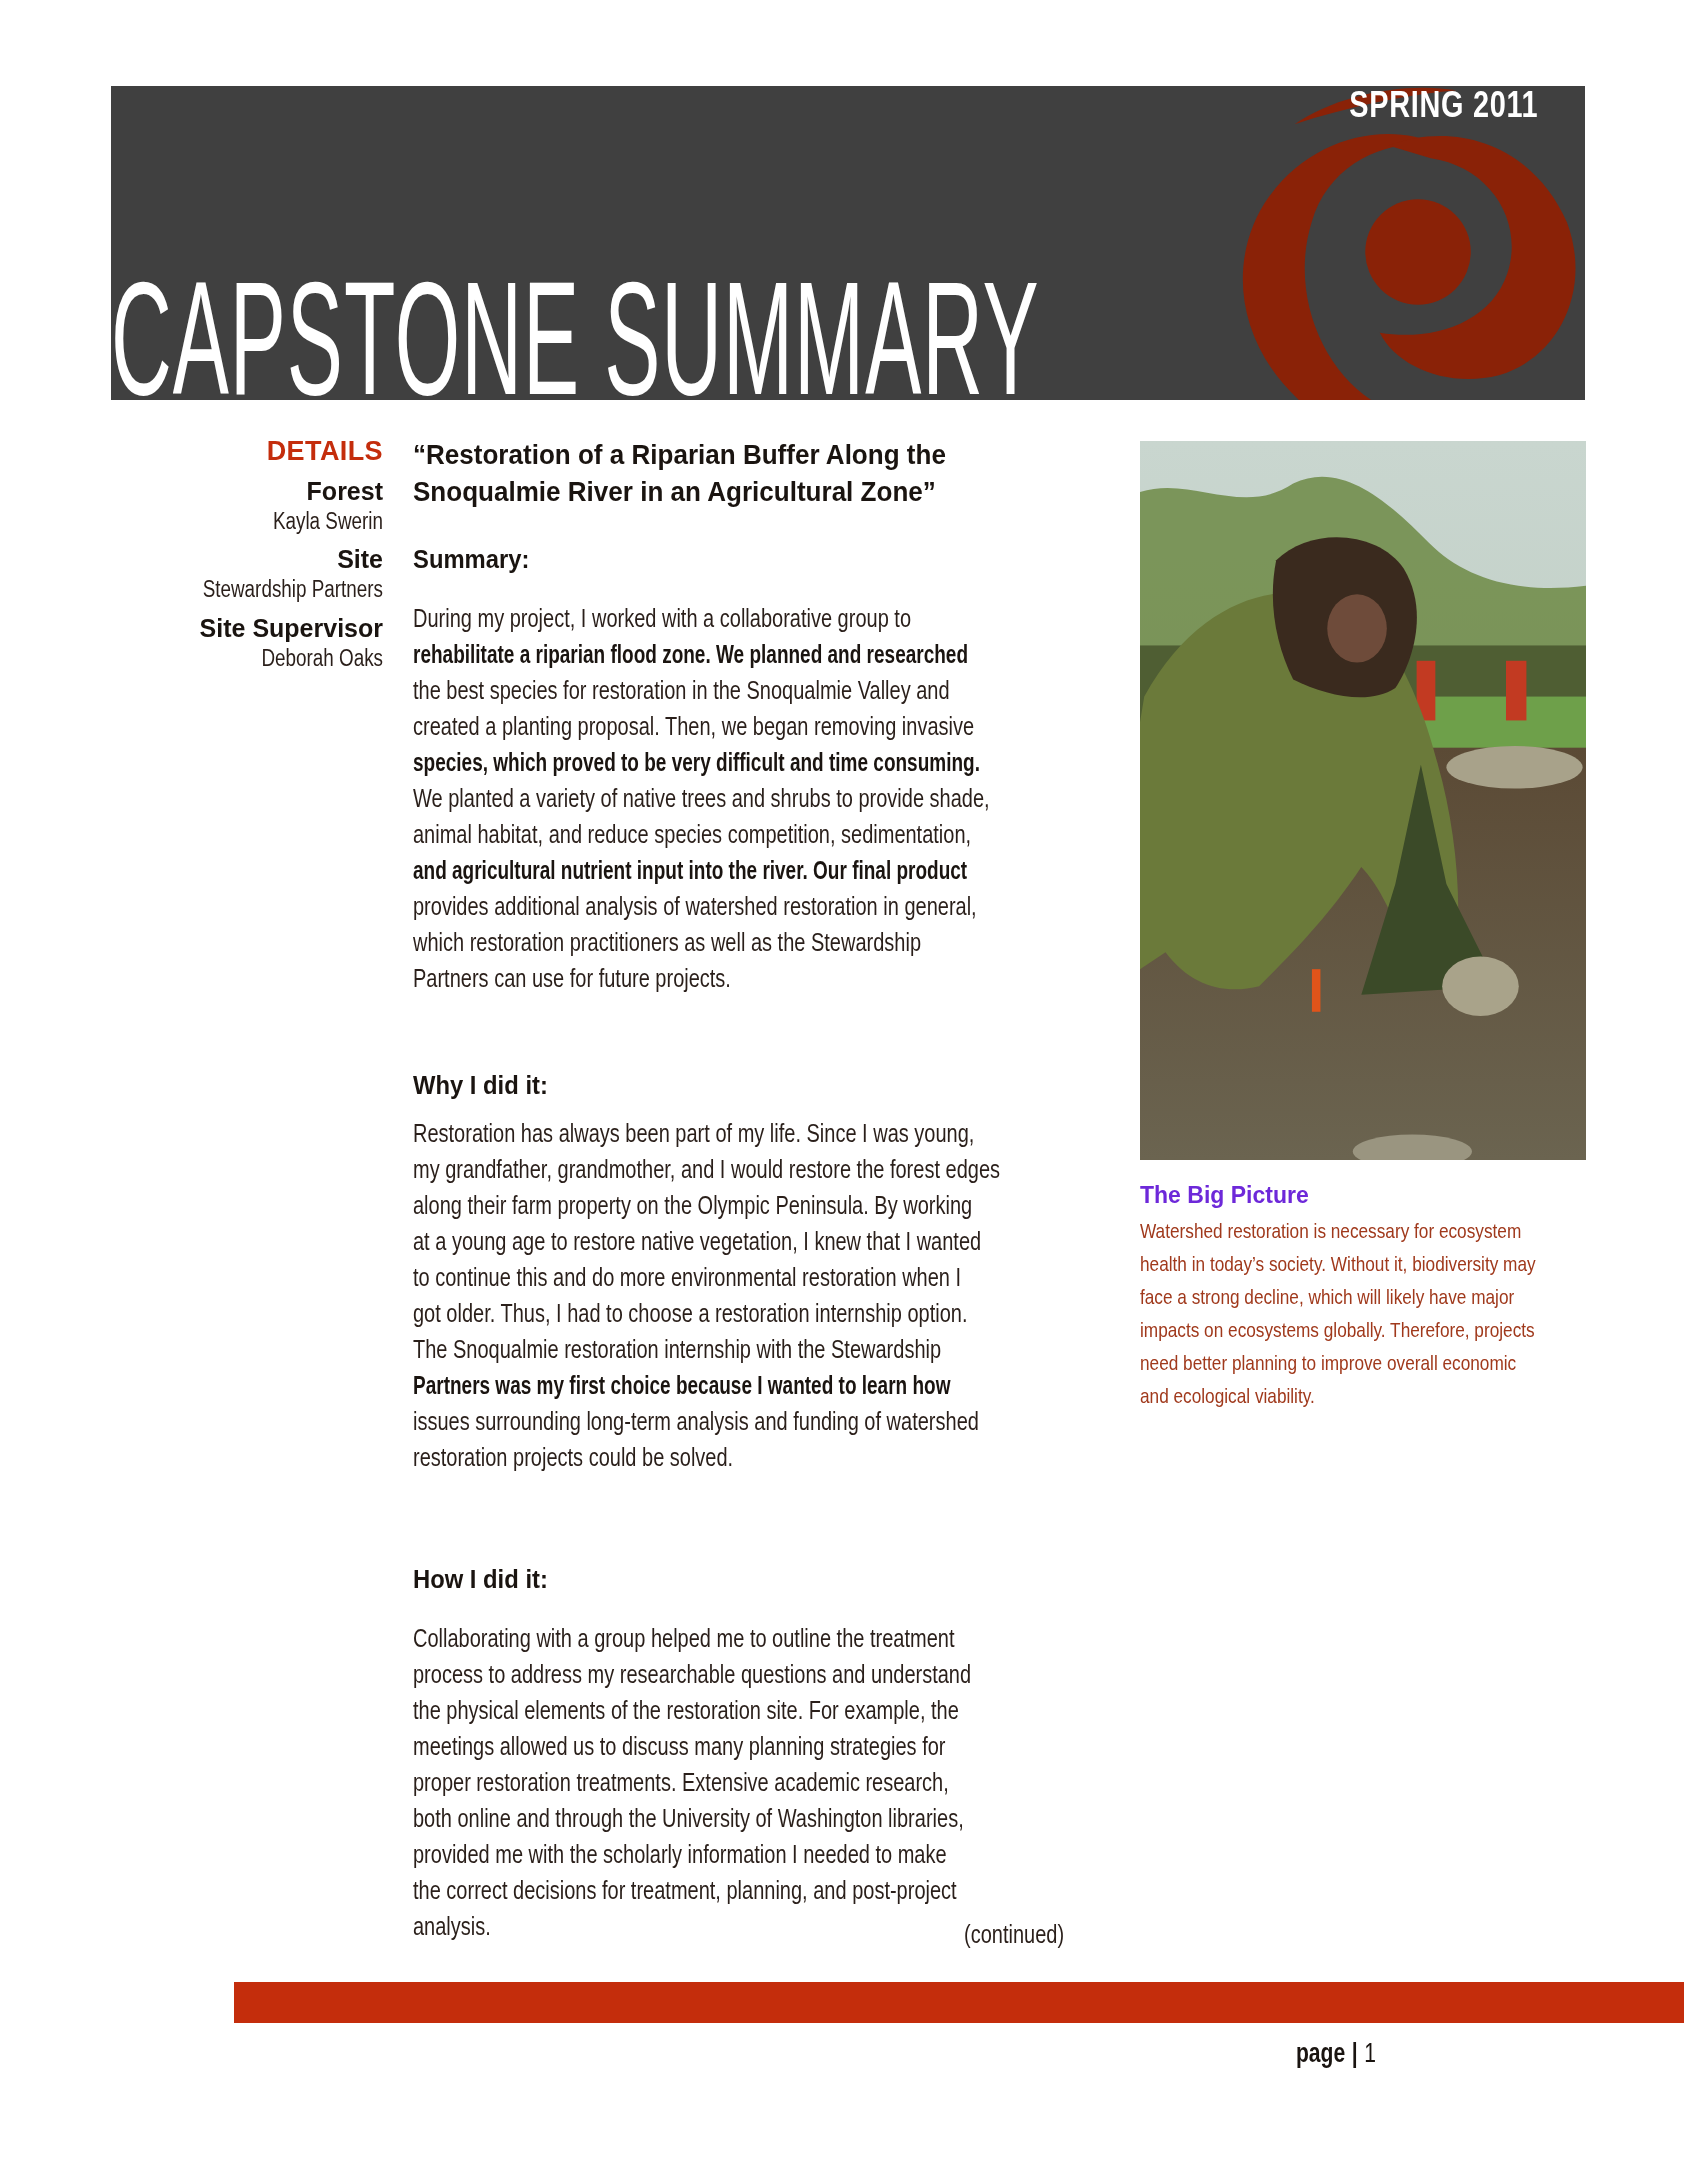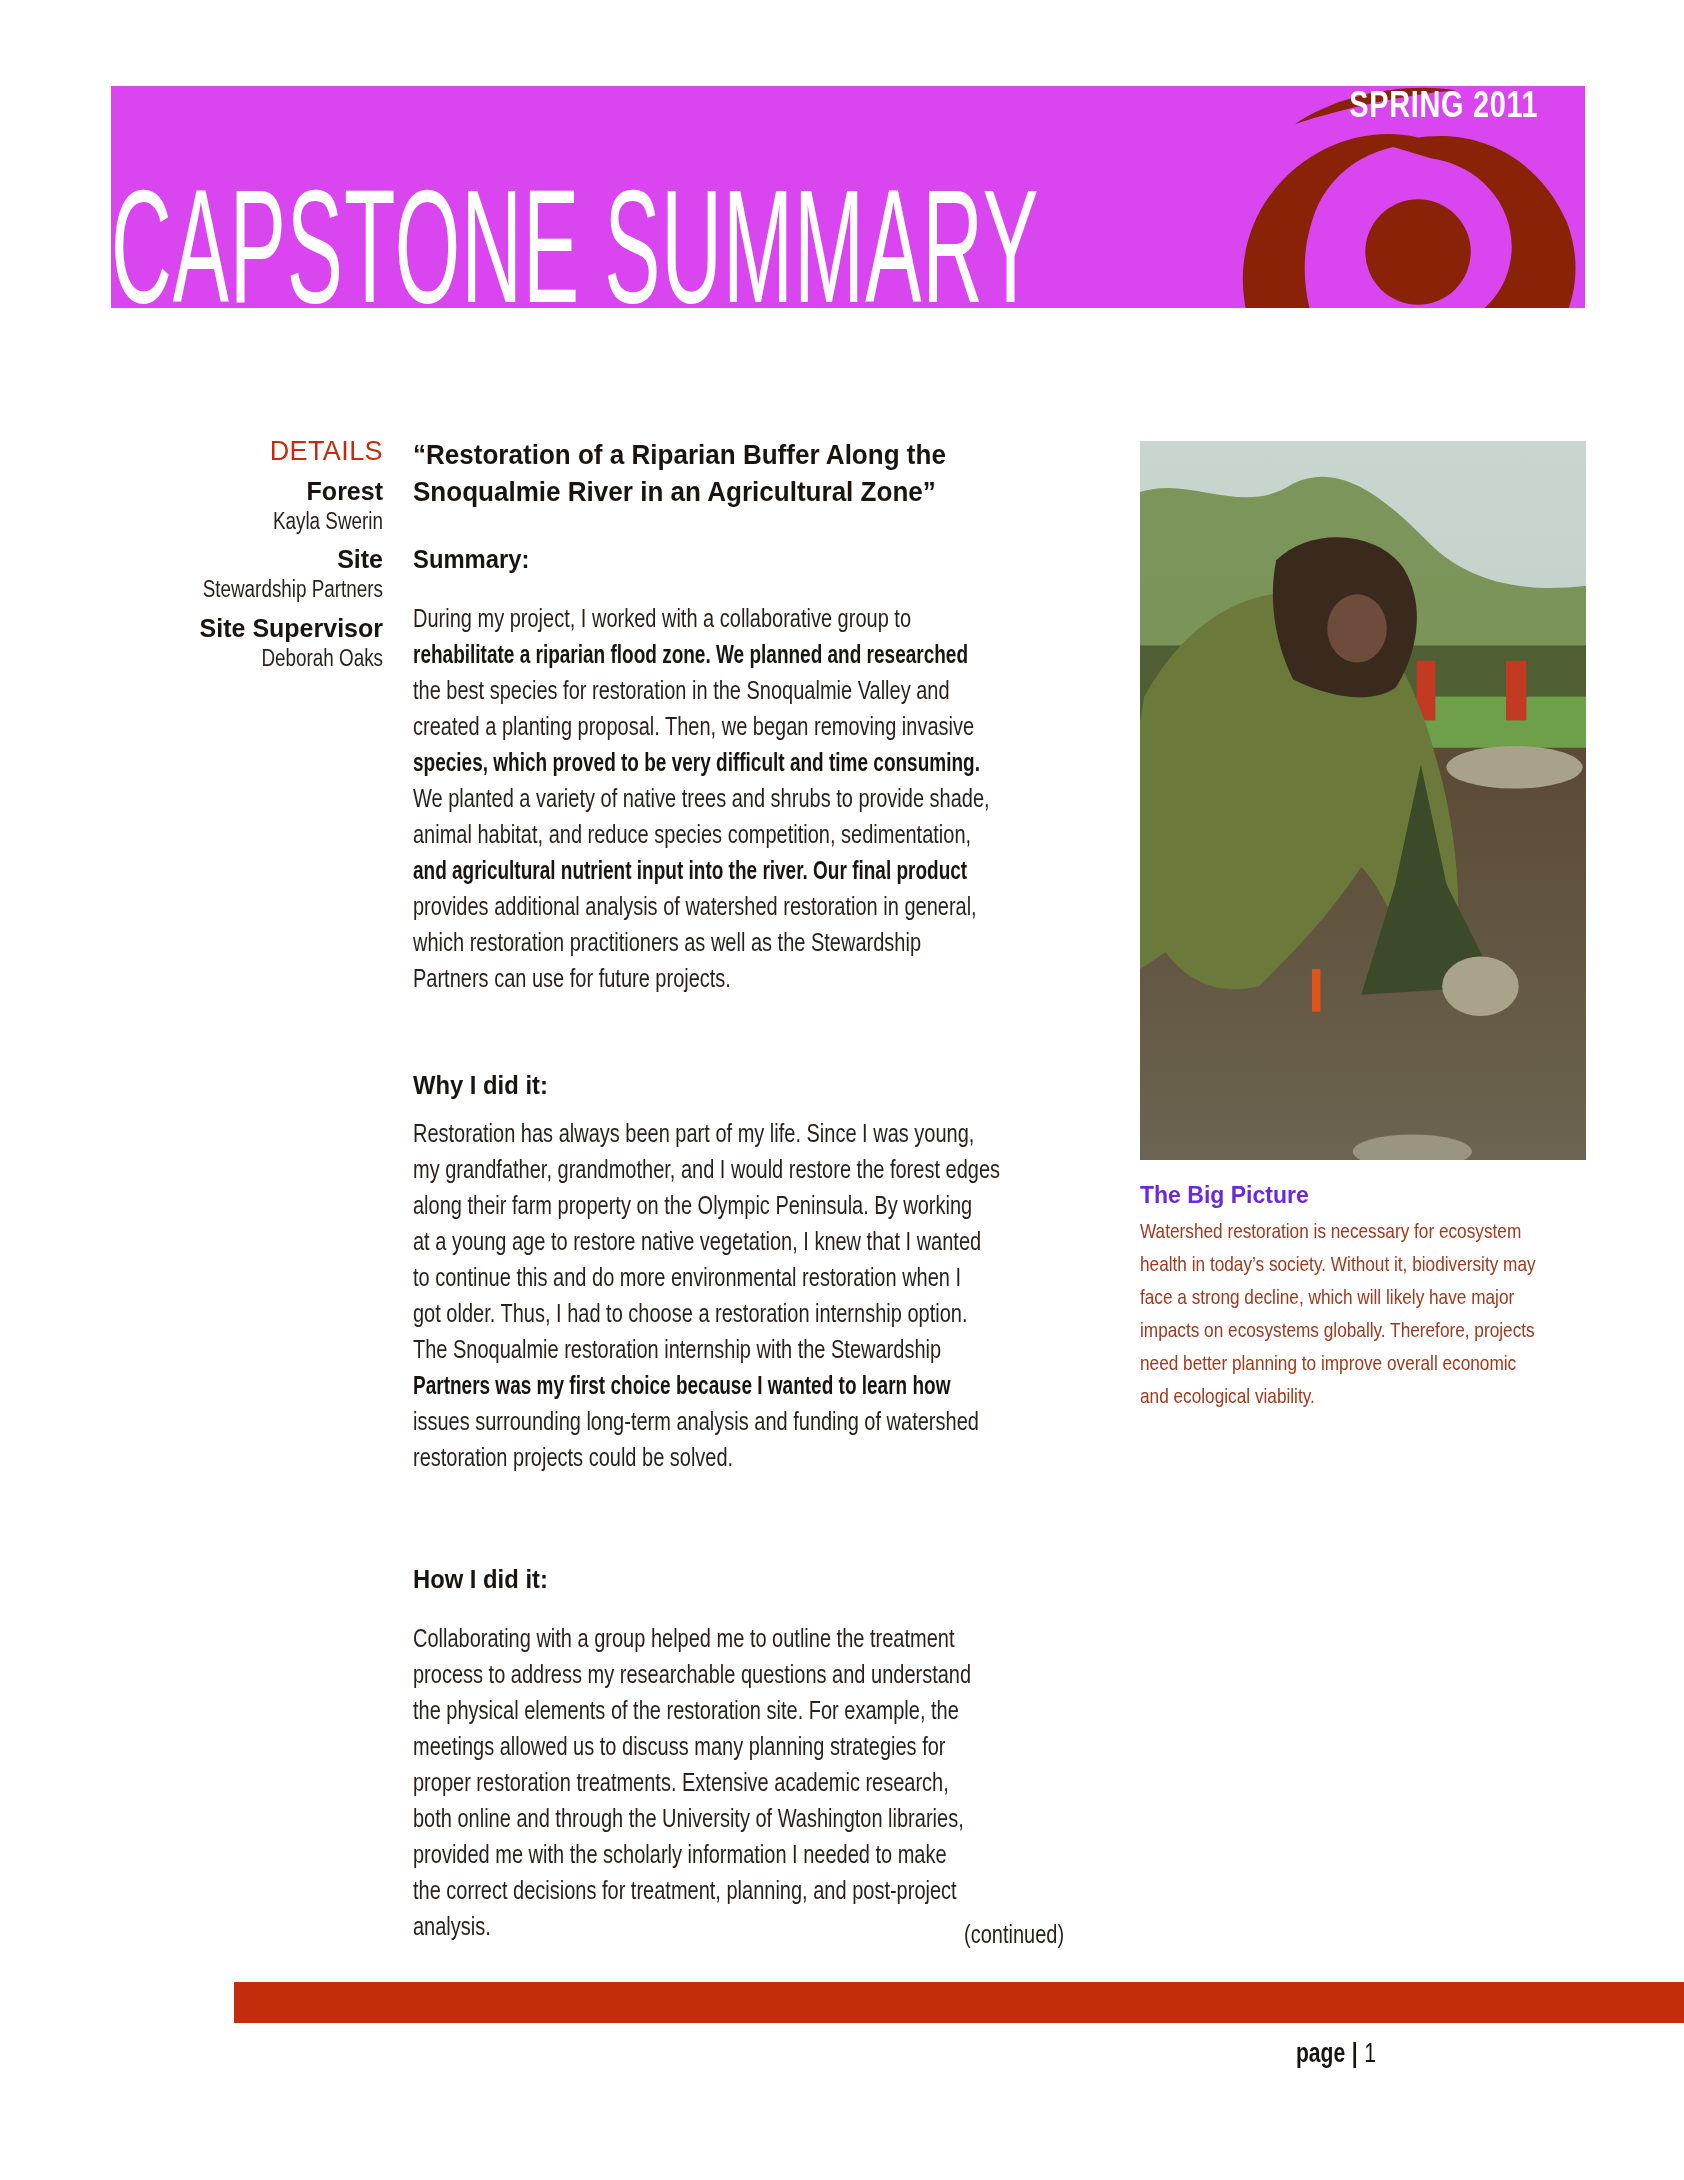--- a/index.html
+++ b/index.html
@@ -1,32 +1,32 @@
 <!DOCTYPE html>
 <html style="font-size:13.6px"><head>
 <meta charset="utf-8">
 <style>
   html, body { margin: 0; padding: 0; background: #ffffff; }
   body { width: 1685px; height: 2181px; position: relative; overflow: hidden;
          font-family: "Liberation Sans", sans-serif; color: #1a1410; }
 
   
-  .banner { position: absolute; left: 111px; top: 86px; width: 1474px; height: 222px;
-            background: #d946ef; overflow: hidden; }
+  .banner { position: absolute; left: 111px; top: 86px; width: 1474px; height: 314px;
+            background: #404040; overflow: hidden; }
   .banner svg.swirl { position: absolute; left: 1107px; top: 0; width: 366px; height: 314px; }
   .season { position: absolute; right: 47px; top: 0px; font-family: "Liberation Sans Narrow", "Liberation Sans", sans-serif;
             font-size: 37px; font-weight: bold; color: #ffffff; letter-spacing: 0.9px;
             transform: scaleX(0.78); transform-origin: right top; line-height: 37px; }
   .main-title { position: absolute; left: 0px; bottom: -19px; font-family: "Liberation Sans", sans-serif;
                 font-size: 162px; font-weight: normal; color: #ffffff; line-height: 162px; letter-spacing: 1.7px;
                 transform: scaleX(0.52); transform-origin: left bottom; white-space: nowrap; }
 
   
   .details { position: absolute; left: 102px; top: 436px; width: 281px; text-align: right; }
-  .details-heading { font-size: 27px; font-weight: normal; color: #c42d0c; letter-spacing: 0.4px; margin-bottom: 6.8px; }
+  .details-heading { font-size: 27px; font-weight: bold; color: #c42d0c; letter-spacing: 0.4px; margin-bottom: 6.8px; }
   .detail-label { font-size: 25px; font-weight: bold; color: #1a1410; line-height: 31px; margin-top: 8.5px; }
   .detail-value { font-family: "Liberation Sans", sans-serif; font-size: 23px; color: #2a1f1a; line-height: 29px;
                   transform: scaleX(0.82); transform-origin: right center; white-space: nowrap; }
   .detail-value.italic { font-style: italic; }
 
   
   .main { position: absolute; left: 413px; top: 436px; width: 698px; }
   .project-title { font-size: 28px; font-weight: bold; line-height: 37px; color: #1a1410;
                    transform: scaleX(0.93); transform-origin: left top; white-space: nowrap; }
   .section-heading { font-size: 25.6px; font-weight: bold; color: #1a1410; transform: scaleX(0.93);

